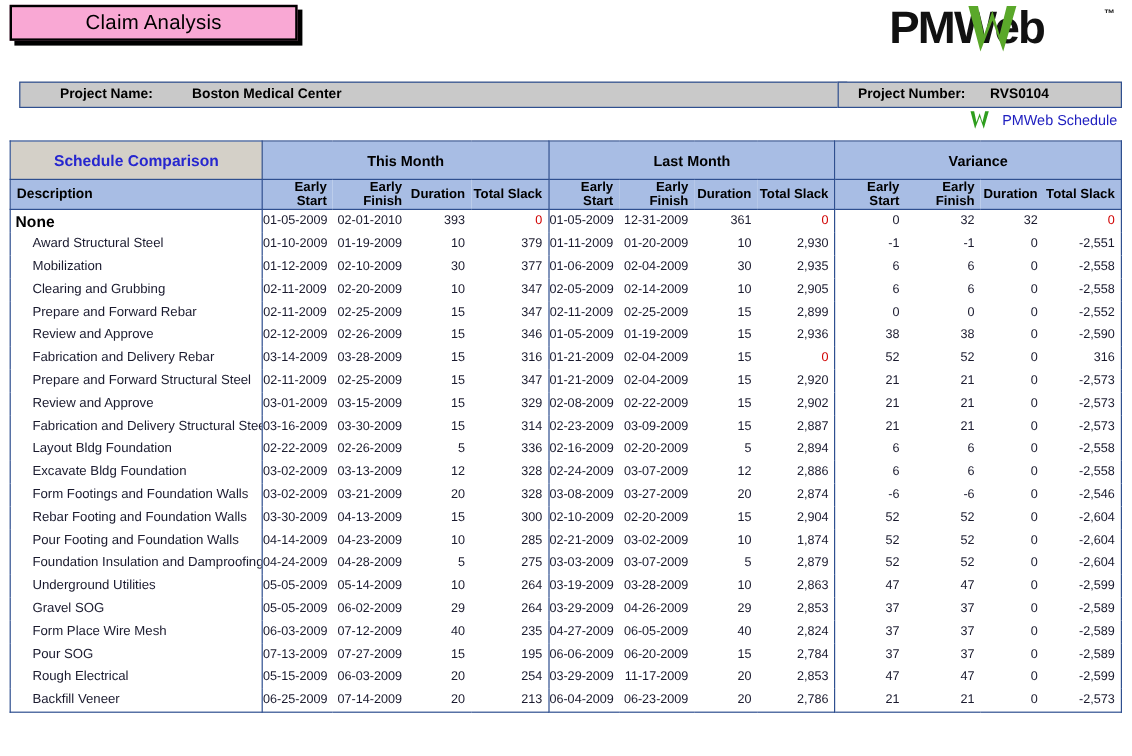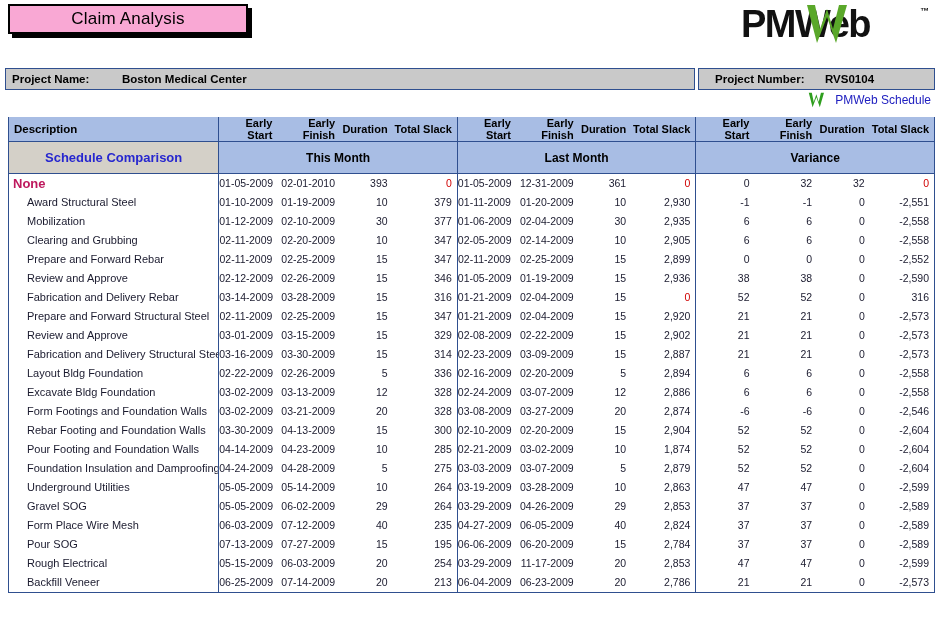--- a/index.html
+++ b/index.html
@@ -43,21 +43,21 @@
   .logo .wmark { position:absolute; left: 62px; top: 1px; }
 
   
   .bar {
     position: absolute;
     height: 22px;
     background: #c9c9c9;
     border: 1px solid #2f4f8f;
     display: flex; align-items: center;
   }
-  #bar-left { left: 5px; top: 68px; width: 690px; }
+  #bar-left { left: 16px; top: 68px; width: 690px; padding-left: 27px; }
   #bar-right { left: 698px; top: 68px; width: 237px; }
   .bar .lbl { font-size: 11.5px; font-weight: bold; color:#000; }
   #bar-left .lbl { margin-left: 6px; width: 110px; }
   #bar-left .val { font-size: 11.5px; font-weight: bold; color:#000; }
   #bar-right .lbl { margin-left: 16px; width: 110px; }
   #bar-right .val { font-size: 11.5px; font-weight: bold; color:#000; }
 
   .sched-line {
     position: absolute; right: 12px; top: 92px;
     display: flex; align-items: center; gap: 8px;
@@ -116,21 +116,21 @@
   tbody td.nb-r { border-right: none; }
   tbody td.desc {
     text-align: left;
     padding-left: 18px !important;
     font-size: 11px;
   }
   tbody tr.group td.desc {
     padding-left: 4px !important;
     font-weight: bold;
     font-size: 13px;
-    color: #be185d;
+    color: #000000;
   }
   tbody tr.group td { font-size: 10.5px; }
   tbody td.neg-zero { color: #d00000; }
   tbody tr:last-child td { border-bottom: 1px solid #2f4f8f; }
 </style>
 </head>
 <body>
 
 <div class="page">
 
@@ -173,39 +173,39 @@
         <col style="width:62px">
         <col style="width:52px">
         <col style="width:64px">
       <col style="width:58px">
         <col style="width:62px">
         <col style="width:52px">
         <col style="width:64px">
     </colgroup>
     <thead>
       <tr>
+        <th class="grp-head first">Schedule Comparison</th>
+        <th class="grp-head" colspan="4">This Month</th>
+        <th class="grp-head" colspan="4">Last Month</th>
+        <th class="grp-head" colspan="4">Variance</th>
+      </tr>
+      <tr>
         <th class="col-head desc">Description</th>
         <th class="col-head nb-r">Early Start</th>
         <th class="col-head nb-l nb-r">Early Finish</th>
         <th class="col-head nb-l nb-r">Duration</th>
         <th class="col-head nb-l">Total Slack</th>
         <th class="col-head nb-r">Early Start</th>
         <th class="col-head nb-l nb-r">Early Finish</th>
         <th class="col-head nb-l nb-r">Duration</th>
         <th class="col-head nb-l">Total Slack</th>
         <th class="col-head nb-r">Early Start</th>
         <th class="col-head nb-l nb-r">Early Finish</th>
         <th class="col-head nb-l nb-r">Duration</th>
         <th class="col-head nb-l">Total Slack</th>
-      </tr>
-      <tr>
-        <th class="grp-head first">Schedule Comparison</th>
-        <th class="grp-head" colspan="4">This Month</th>
-        <th class="grp-head" colspan="4">Last Month</th>
-        <th class="grp-head" colspan="4">Variance</th>
       </tr>
     </thead>
     <tbody id="tbody">
         <tr class="group">
           <td class="desc">None</td>
           <td class="nb-r">01-05-2009</td>
           <td class="nb-l nb-r">02-01-2010</td>
           <td class="nb-l nb-r">393</td>
           <td class="nb-l neg-zero">0</td>
           <td class="nb-r">01-05-2009</td>

